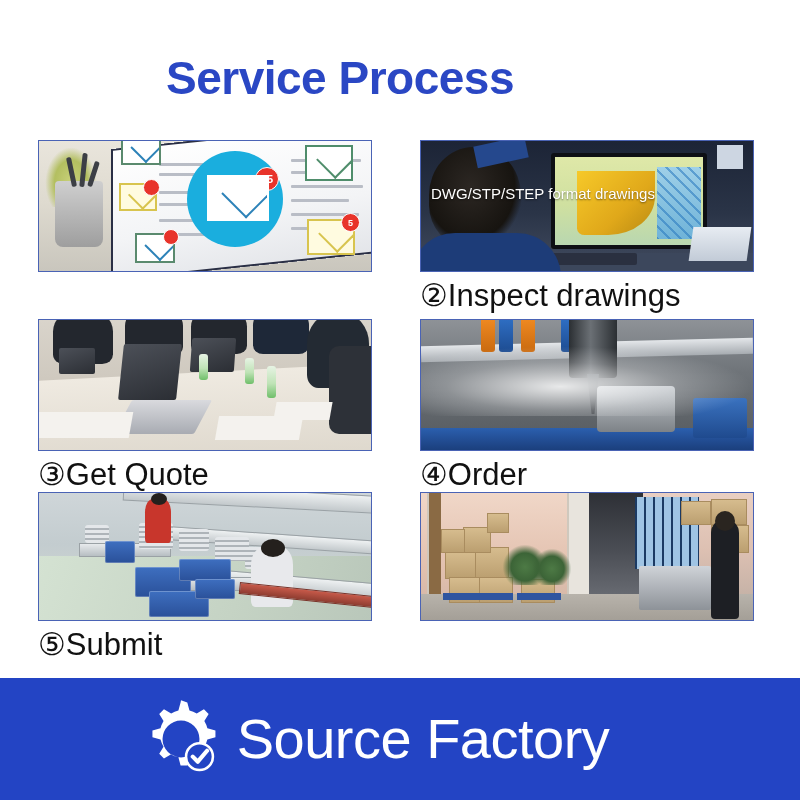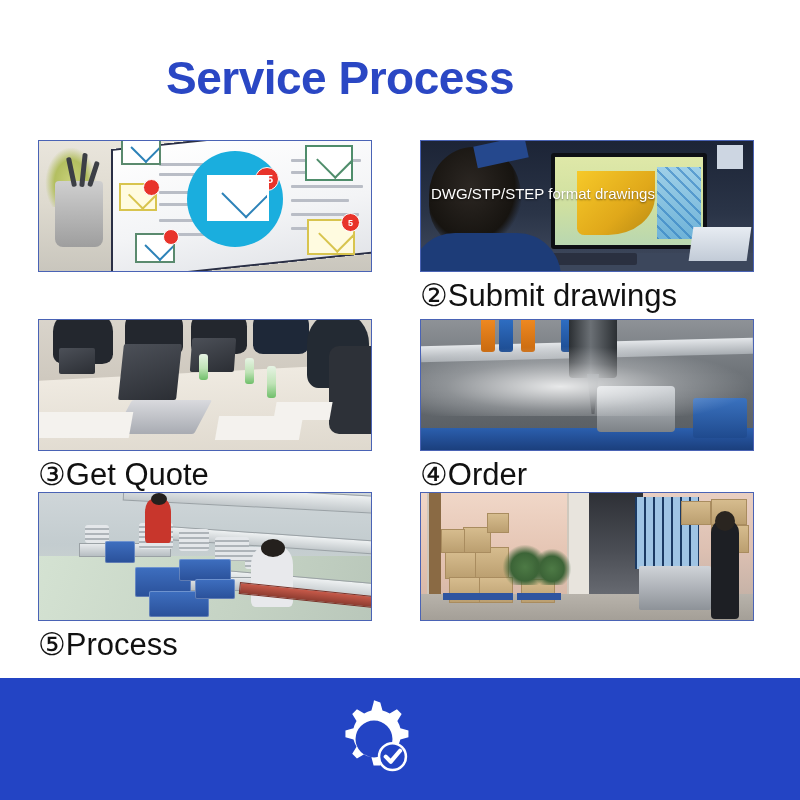--- a/index.html
+++ b/index.html
@@ -424,21 +424,21 @@
         </div>
       </div>
       <div class="kb"></div>
       <div class="papers"></div>
       <div class="head"></div>
       <div class="shoulder"></div>
       <div class="collar"></div>
       <div class="photo-overlay-text">DWG/STP/STEP format drawings</div>
     </div>
     <div class="step-label">
-      <span class="circled">②</span><span>Submit drawings</span>
+      <span class="circled">②</span><span>Inspect drawings</span>
     </div>
   </div>
 
   <div class="step-card col-right row-2">
     <div class="step-photo ph4">
       <div class="bar"></div>
       <div class="blue-strip"></div>
       <div class="clamp" style="left:60px;"></div>
       <div class="clamp blue" style="left:78px;"></div>
       <div class="clamp" style="left:100px;"></div>
@@ -499,21 +499,21 @@
       <div class="crate" style="left:110px;top:98px;width:60px;height:26px;"></div>
       <div class="crate" style="left:140px;top:66px;width:52px;height:22px;"></div>
       <div class="crate" style="left:156px;top:86px;width:40px;height:20px;"></div>
       <div class="worker red" style="left:106px;top:6px;width:26px;height:44px;"></div>
       <div class="hair" style="left:112px;top:0px;width:16px;height:12px;"></div>
       <div class="worker" style="left:212px;top:54px;width:42px;height:60px;"></div>
       <div class="hair" style="left:222px;top:46px;width:24px;height:18px;"></div>
       <div class="shelf" style="left:200px;top:96px;width:132px;height:10px;transform:rotate(6deg);background:linear-gradient(180deg,#c85a4a,#8d3c30);border-color:#7a3127;"></div>
     </div>
     <div class="step-label">
-      <span class="circled">⑤</span><span>Process</span>
+      <span class="circled">⑤</span><span>Submit</span>
     </div>
   </div>
 
   <div class="step-card col-right row-3">
     <div class="step-photo ph6">
       <div class="wall"></div>
       <div class="pillar" style="left:6px;top:0;width:12px;height:108px;background:#8a6a44;"></div>
       <div class="pillar" style="left:146px;top:0;width:26px;height:112px;"></div>
       <div class="doorway"></div>
       <div class="window-grid"></div>
@@ -544,14 +544,15 @@
 
 <div class="footer-bar">
   <div class="footer-inner">
     <span class="gear-wrap">
       <svg viewBox="0 0 100 100" width="84" height="84" aria-hidden="true">
         <path fill="#ffffff" d="M50 4 l7.5 2.4 2.6 9.6 a35 35 0 0 1 8.6 3.6 l8.6-5.1 5.6 5.6 -5.1 8.6 a35 35 0 0 1 3.6 8.6 l9.6 2.6 0 8 -9.6 2.6 a35 35 0 0 1 -3.6 8.6 l5.1 8.6 -5.6 5.6 -8.6-5.1 a35 35 0 0 1 -8.6 3.6 l-2.6 9.6 -8 0 -2.6-9.6 a35 35 0 0 1 -8.6-3.6 l-8.6 5.1 -5.6-5.6 5.1-8.6 a35 35 0 0 1 -3.6-8.6 l-9.6-2.6 0-8 9.6-2.6 a35 35 0 0 1 3.6-8.6 l-5.1-8.6 5.6-5.6 8.6 5.1 a35 35 0 0 1 8.6-3.6 l2.6-9.6 z M50 28 a22 22 0 1 0 0 44 a22 22 0 0 0 0-44 z"></path>
         <circle cx="72" cy="71" r="16" fill="#2344c4" stroke="#ffffff" stroke-width="3"></circle>
         <path d="M64 71 l6 6 l11 -13" fill="none" stroke="#ffffff" stroke-width="5" stroke-linecap="round" stroke-linejoin="round"></path>
       </svg>
     </span>
+    <span class="brand-text">Source Factory</span>
   </div>
 </div>
 
 </body></html>

